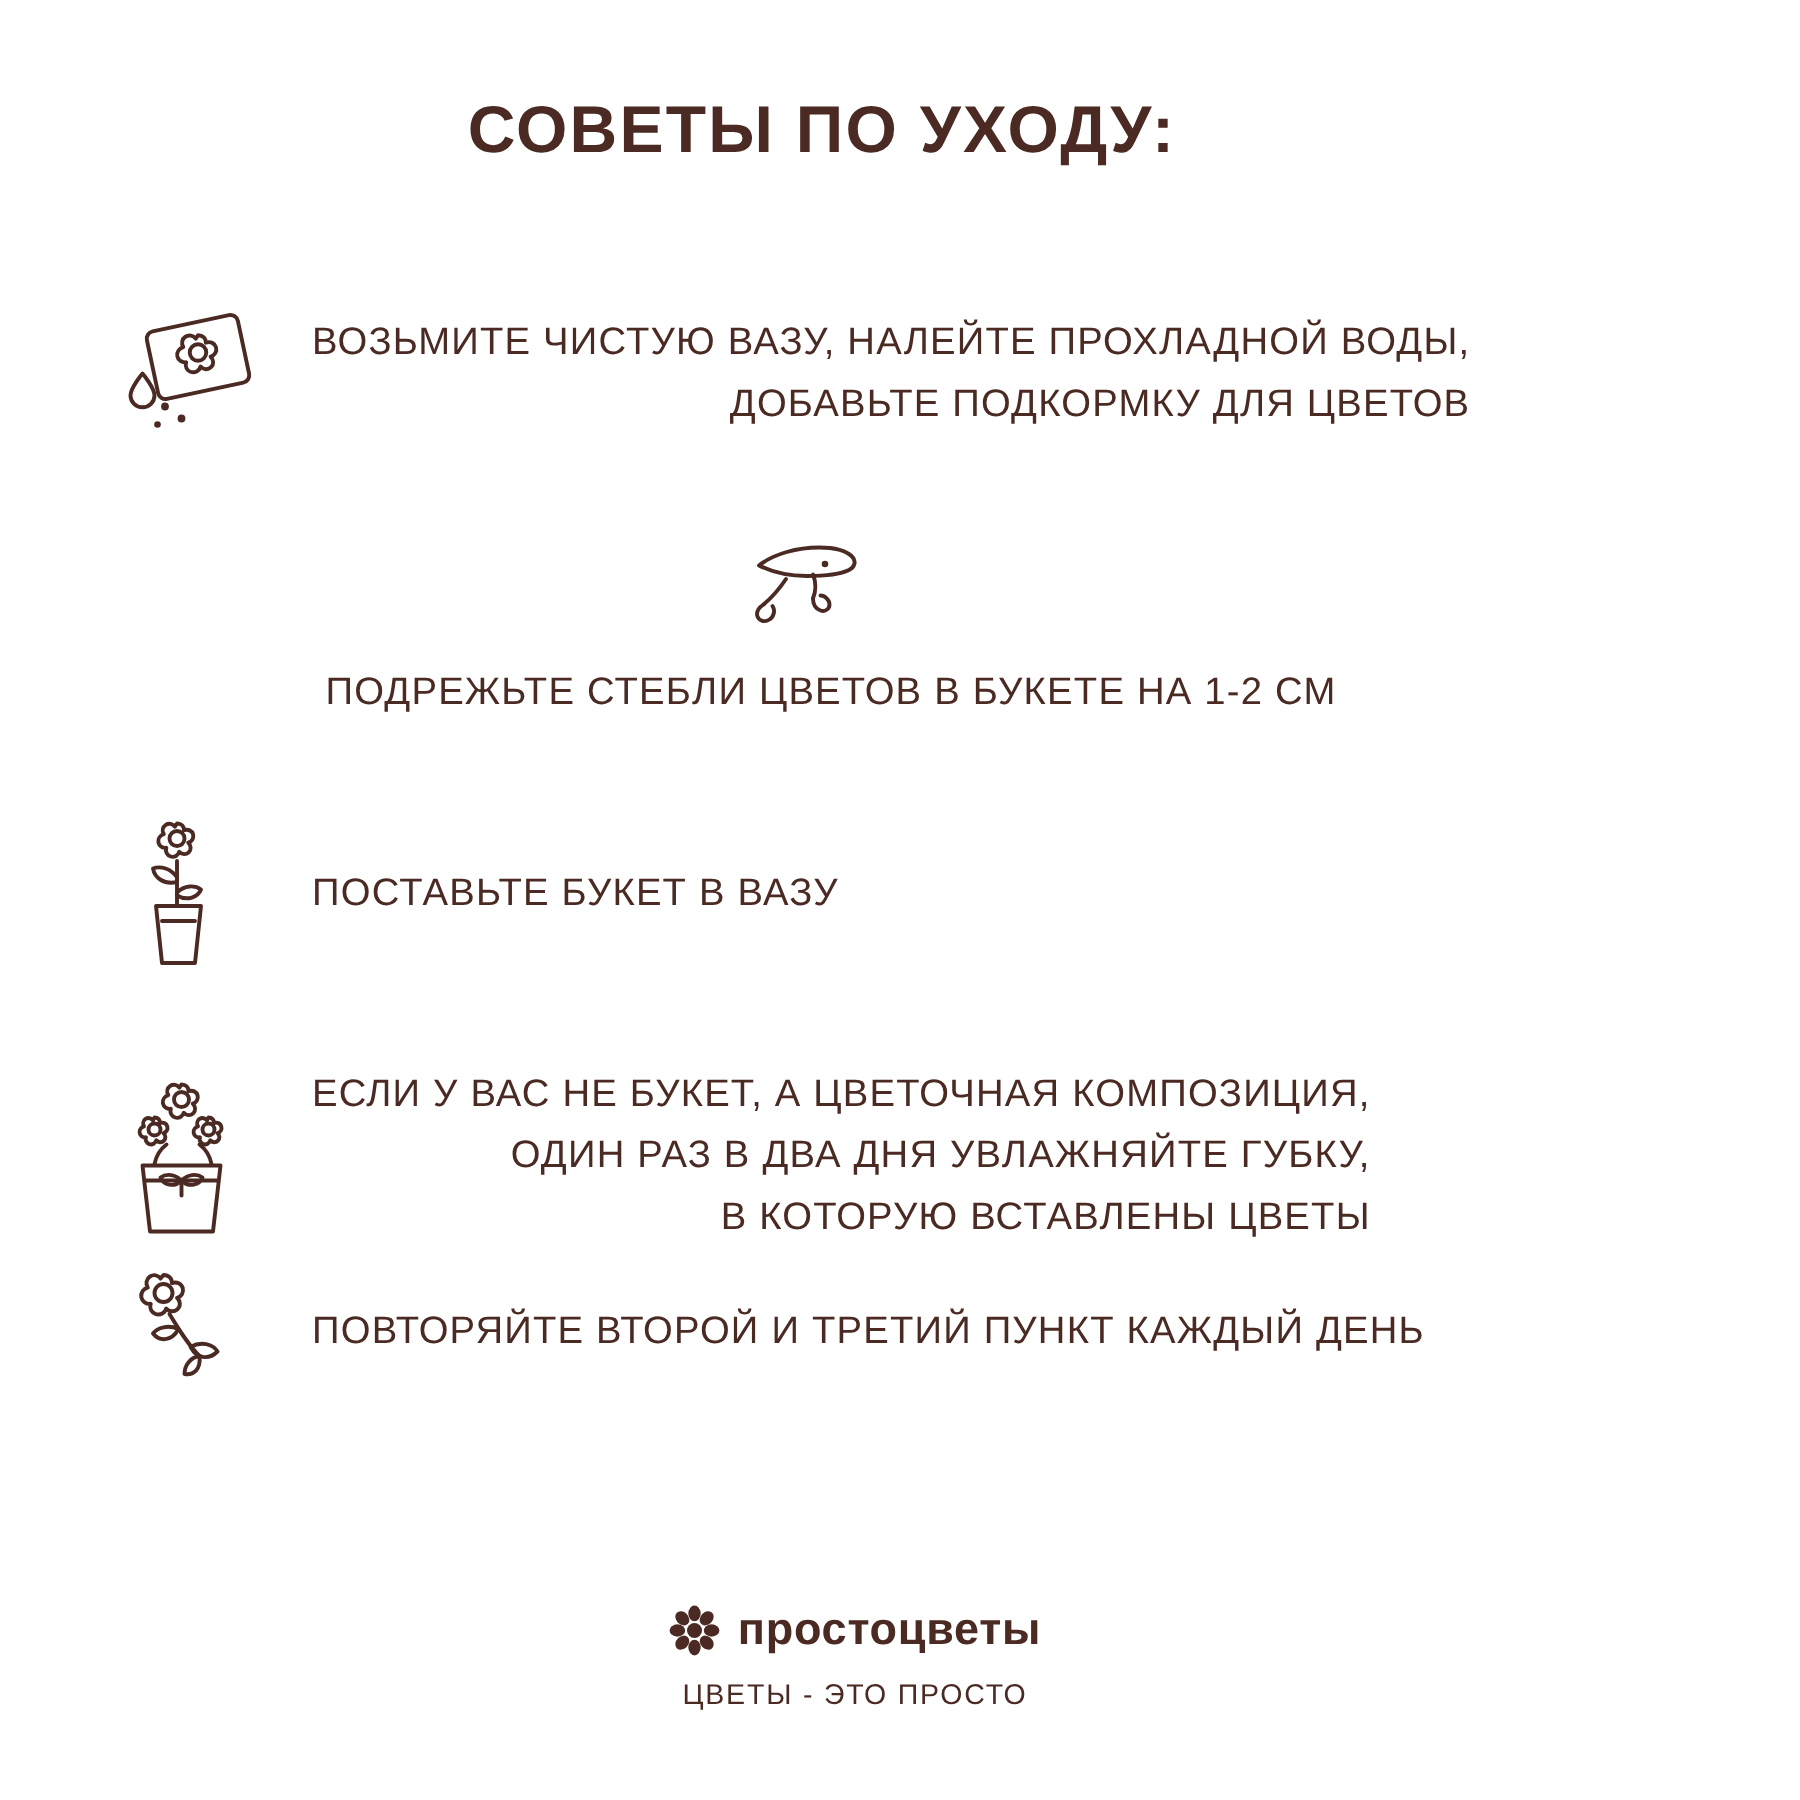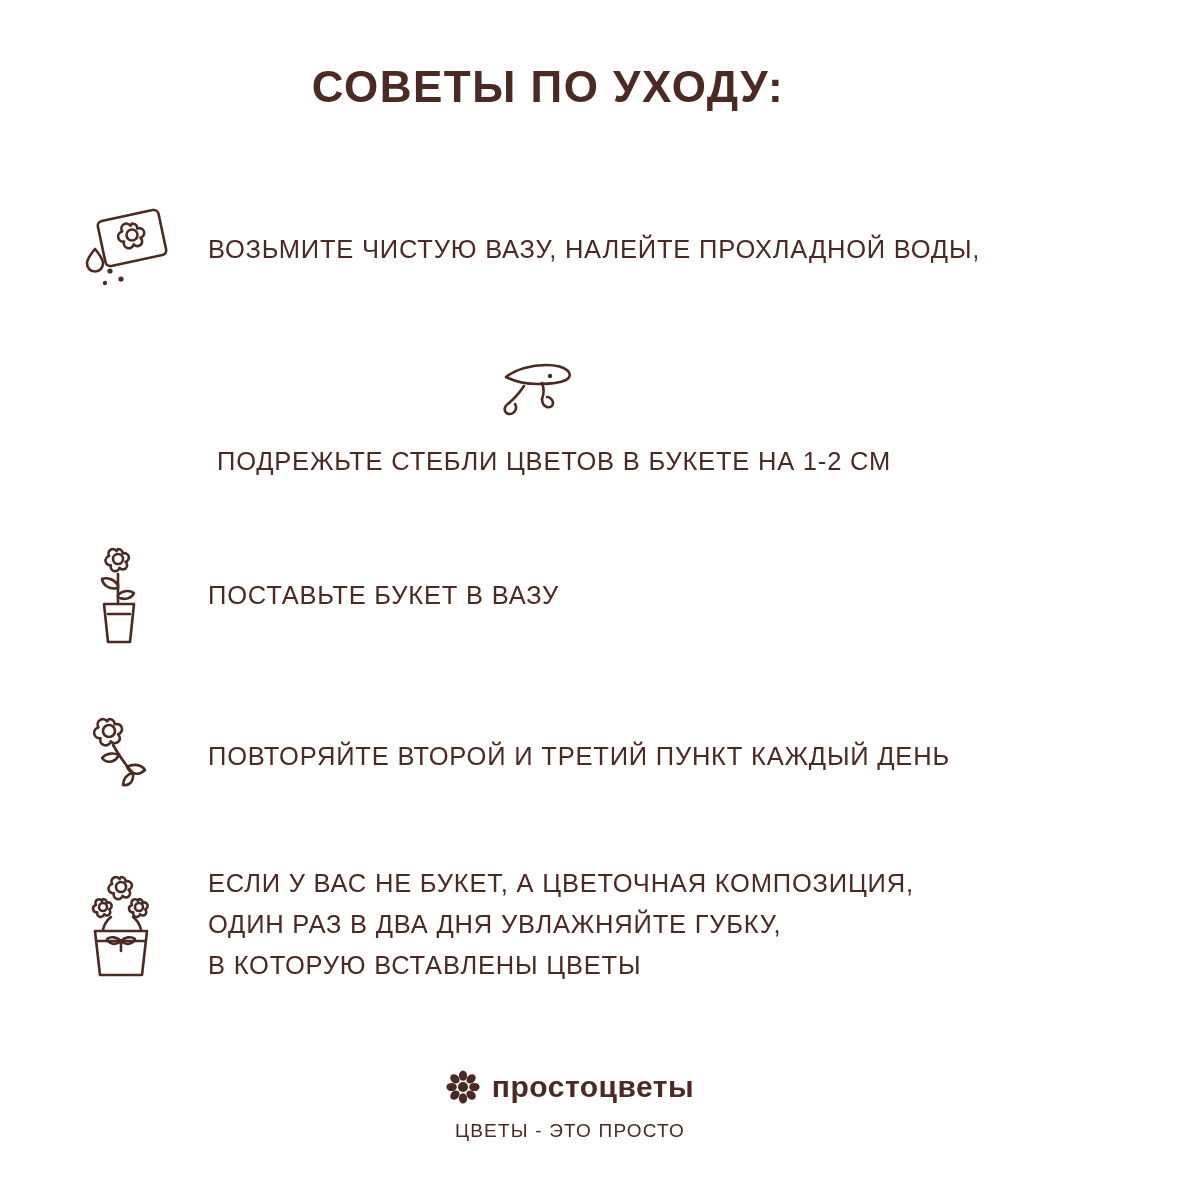--- a/index.html
+++ b/index.html
@@ -29,20 +29,21 @@
     letter-spacing: 1.5px;
     color: #4a2a22;
     margin-top: 62px;
     text-transform: uppercase;
   }
   .tips {
     margin-top: 58px;
     padding-left: 70px;
     padding-right: 76px;
     flex: 1;
+    text-align: right;
   }
   .tip {
     display: flex;
     align-items: center;
     min-height: 96px;
     margin-bottom: 26px;
   }
   .tip-icon {
     width: 120px;
     min-width: 120px;
@@ -115,20 +116,21 @@
           <circle cx="57" cy="36" r="5.5"></circle>
           <path d="M57 24.5c3.4 0 5.4 2.2 5.2 5 3.1-1.1 6 .3 6.8 3 .8 2.8-.8 5.5-3.6 6.2 2.2 2.1 2.3 5.2.3 7.1-2 1.9-5.1 1.8-7-.4-.8 2.8-3.6 4.4-6.4 3.6-2.7-.8-4.2-3.7-3.2-6.5-2.8.4-5.4-1.4-5.9-4.1-.5-2.7 1.3-5.3 4-6-1.5-2.4-.9-5.4 1.4-6.9 2.3-1.5 5.3-.9 6.9 1.3z"></path>
           <path d="M20 50c0 0-8 9.5-8 14.6 0 4.4 3.6 7.9 8 7.9s8-3.5 8-7.9C28 59.5 20 50 20 50z"></path>
           <circle cx="35" cy="72" r="2.6" fill="#4a2a22" stroke="none"></circle>
           <circle cx="46" cy="80" r="2.6" fill="#4a2a22" stroke="none"></circle>
           <circle cx="30" cy="84" r="2.2" fill="#4a2a22" stroke="none"></circle>
         </svg>
       </div>
       <div class="tip-text">
         <span class="tip-line">ВОЗЬМИТЕ ЧИСТУЮ ВАЗУ, НАЛЕЙТЕ ПРОХЛАДНОЙ ВОДЫ,</span>
+        <span class="tip-line">ДОБАВЬТЕ ПОДКОРМКУ ДЛЯ ЦВЕТОВ</span>
       </div>
     </div>
 
     <div class="tip tip-2">
       <div class="tip-icon">
         <svg width="110" height="90" viewBox="0 0 110 90" fill="none" stroke="#4a2a22" stroke-width="2.6" stroke-linecap="round" stroke-linejoin="round">
           <path d="M16 26c10-8 26-12 40-12 10 0 18 2 22 6 3 3 2 7-2 9-6 3-18 4-28 4-12 0-22-2-32-7z"></path>
           <path d="M34 35c-4 6-9 12-15 17"></path>
           <path d="M19 52c-3 2-5 5-4 8 1 3 5 4 8 2 3-2 4-6 2-9"></path>
           <path d="M52 32c2 5 2 11 0 16"></path>
@@ -148,36 +150,20 @@
           <path d="M38 8c3 0 4.8 2 4.6 4.5 2.8-1 5.4.3 6.1 2.7.7 2.5-.7 4.9-3.2 5.6 2 1.9 2.1 4.7.3 6.4-1.8 1.7-4.6 1.6-6.3-.4-.7 2.5-3.2 4-5.7 3.2-2.4-.7-3.8-3.3-2.9-5.8-2.5.4-4.8-1.2-5.3-3.7-.4-2.4 1.2-4.7 3.6-5.4-1.3-2.1-.8-4.8 1.3-6.2 2-1.3 4.7-.8 6.1 1.2z"></path>
           <path d="M38 33v30"></path>
           <path d="M38 44c-4-6-11-8-16-6 1 6 7 11 16 9z"></path>
           <path d="M38 54c5-5 12-5 16-2-2 5-9 8-16 4z"></path>
           <path d="M24 63h30l-4 38H28z"></path>
           <path d="M28 73h22"></path>
         </svg>
       </div>
       <div class="tip-text">
         <span class="tip-line">ПОСТАВЬТЕ БУКЕТ В ВАЗУ</span>
-      </div>
-    </div>
-
-    <div class="tip tip-4">
-      <div class="tip-icon">
-        <svg width="110" height="95" viewBox="0 0 110 95" fill="none" stroke="#4a2a22" stroke-width="2.6" stroke-linecap="round" stroke-linejoin="round">
-          <circle cx="34" cy="22" r="6"></circle>
-          <path d="M34 10c3.6 0 5.8 2.4 5.6 5.4 3.3-1.2 6.4.3 7.2 3.2.9 3-.9 5.9-3.8 6.6 2.4 2.2 2.5 5.6.3 7.6-2.2 2-5.5 1.9-7.5-.5-.8 3-3.9 4.7-6.9 3.8-2.9-.9-4.5-3.9-3.4-6.9-3 .4-5.8-1.5-6.3-4.4-.5-2.9 1.4-5.7 4.3-6.4-1.6-2.5-1-5.8 1.5-7.4 2.4-1.6 5.6-1 7 1.4z"></path>
-          <path d="M38 36c6 10 12 20 20 28"></path>
-          <path d="M44 46c-7-3-14-1-17 3 4 5 12 6 17-3z"></path>
-          <path d="M52 58c7-4 15-2 18 3-5 5-13 6-18-3z"></path>
-          <path d="M58 64c-6 1-10 6-10 12 6 1 11-3 10-12z"></path>
-        </svg>
-      </div>
-      <div class="tip-text">
-        <span class="tip-line">ПОВТОРЯЙТЕ ВТОРОЙ И ТРЕТИЙ ПУНКТ КАЖДЫЙ ДЕНЬ</span>
       </div>
     </div>
 
     <div class="tip tip-5">
       <div class="tip-icon">
         <svg width="110" height="125" viewBox="0 0 110 125" fill="none" stroke="#4a2a22" stroke-width="2.6" stroke-linecap="round" stroke-linejoin="round">
           <circle cx="46" cy="18" r="5"></circle>
           <path d="M46 8c3 0 4.8 2 4.6 4.5 2.8-1 5.4.3 6.1 2.7.7 2.5-.7 4.9-3.2 5.6 2 1.9 2.1 4.7.3 6.4-1.8 1.7-4.6 1.6-6.3-.4-.7 2.5-3.2 4-5.7 3.2-2.4-.7-3.8-3.3-2.9-5.8-2.5.4-4.8-1.2-5.3-3.7-.4-2.4 1.2-4.7 3.6-5.4-1.3-2.1-.8-4.8 1.3-6.2 2-1.3 4.7-.8 6.1 1.2z"></path>
           <circle cx="28" cy="38" r="4"></circle>
           <path d="M28 30c2.4 0 3.8 1.7 3.6 3.7 2.2-.8 4.3.2 4.9 2.2.6 2-.5 3.9-2.5 4.5 1.6 1.5 1.7 3.8.2 5.1-1.4 1.4-3.7 1.3-5-.3-.6 2-2.6 3.2-4.6 2.6-1.9-.6-3-2.7-2.3-4.6-2 .3-3.8-1-4.2-3-.4-1.9 1-3.7 2.9-4.3-1-1.7-.6-3.9 1-5 1.7-1 3.8-.6 5 1.1z"></path>
@@ -192,20 +178,36 @@
           <path d="M46 72v10"></path>
         </svg>
       </div>
       <div class="tip-text">
         <span class="tip-line">ЕСЛИ У ВАС НЕ БУКЕТ, А ЦВЕТОЧНАЯ КОМПОЗИЦИЯ,</span>
         <span class="tip-line">ОДИН РАЗ В ДВА ДНЯ УВЛАЖНЯЙТЕ ГУБКУ,</span>
         <span class="tip-line">В КОТОРУЮ ВСТАВЛЕНЫ ЦВЕТЫ</span>
       </div>
     </div>
 
+    <div class="tip tip-4">
+      <div class="tip-icon">
+        <svg width="110" height="95" viewBox="0 0 110 95" fill="none" stroke="#4a2a22" stroke-width="2.6" stroke-linecap="round" stroke-linejoin="round">
+          <circle cx="34" cy="22" r="6"></circle>
+          <path d="M34 10c3.6 0 5.8 2.4 5.6 5.4 3.3-1.2 6.4.3 7.2 3.2.9 3-.9 5.9-3.8 6.6 2.4 2.2 2.5 5.6.3 7.6-2.2 2-5.5 1.9-7.5-.5-.8 3-3.9 4.7-6.9 3.8-2.9-.9-4.5-3.9-3.4-6.9-3 .4-5.8-1.5-6.3-4.4-.5-2.9 1.4-5.7 4.3-6.4-1.6-2.5-1-5.8 1.5-7.4 2.4-1.6 5.6-1 7 1.4z"></path>
+          <path d="M38 36c6 10 12 20 20 28"></path>
+          <path d="M44 46c-7-3-14-1-17 3 4 5 12 6 17-3z"></path>
+          <path d="M52 58c7-4 15-2 18 3-5 5-13 6-18-3z"></path>
+          <path d="M58 64c-6 1-10 6-10 12 6 1 11-3 10-12z"></path>
+        </svg>
+      </div>
+      <div class="tip-text">
+        <span class="tip-line">ПОВТОРЯЙТЕ ВТОРОЙ И ТРЕТИЙ ПУНКТ КАЖДЫЙ ДЕНЬ</span>
+      </div>
+    </div>
+
   </div>
 
   <div class="footer">
     <div class="brand-row">
       <span>
         <svg width="34" height="34" viewBox="0 0 34 34" fill="#4a2a22">
           <circle cx="17" cy="17" r="5"></circle>
           <ellipse cx="17" cy="5.6" rx="4.1" ry="5.2"></ellipse>
           <ellipse cx="17" cy="28.4" rx="4.1" ry="5.2"></ellipse>
           <ellipse cx="5.6" cy="17" rx="5.2" ry="4.1"></ellipse>

